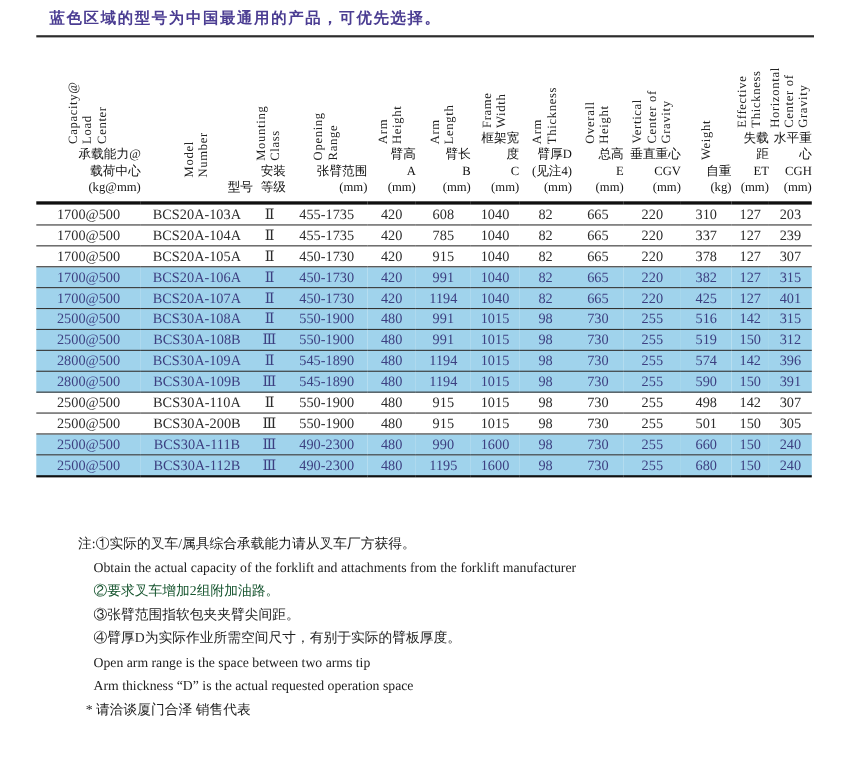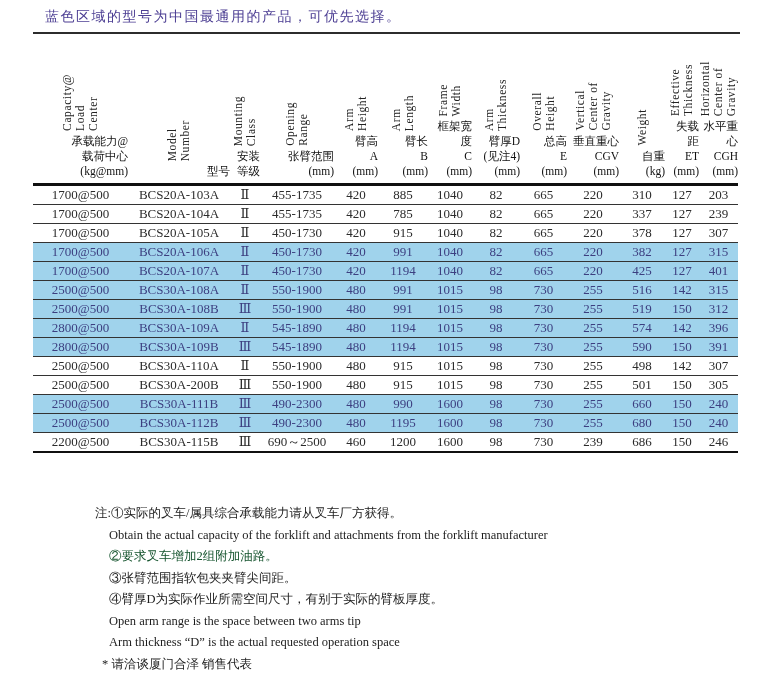--- a/index.html
+++ b/index.html
@@ -3,21 +3,21 @@
 <meta charset="utf-8">
 <style>
   html,body{margin:0;padding:0;background:#ffffff;}
   body{
     width:777px;height:692px;
     font-family:"Liberation Serif","DejaVu Serif",serif;
     color:#2b2b2b;overflow:hidden;
   }
   .page{padding:8px 0 0 33px;}
   .title{
-    color:#4b3d92;font-weight:normal;font-size:14px;
+    color:#4b3d92;font-weight:bold;font-size:14px;
     letter-spacing:1.5px;padding-left:12px;white-space:nowrap;
   }
   .divider{width:707px;border:0;border-top:2px solid #2c2c2c;margin:6px 0 0 0;}
 
   table.spec{border-collapse:collapse;table-layout:fixed;width:705px;}
   thead th{vertical-align:bottom;font-weight:normal;padding:0;}
   thead tr{border-bottom:3px solid #101010;}
   .hrot{display:flex;justify-content:center;align-items:flex-end;height:82px;}
   .hrot span{
     writing-mode:vertical-rl;transform:rotate(180deg);
@@ -26,21 +26,21 @@
   .hcn{text-align:right;font-size:11.5px;line-height:15px;padding:3px 0 4px 0;color:#111;}
   tbody td{
     text-align:center;font-size:13px;height:18px;padding:0;
     border-bottom:1px solid #333;white-space:nowrap;
   }
   tbody tr.hl{background:#a0d3ec;}
   tbody tr.hl td{color:#3c3f80;}
   tbody tr:last-child td{border-bottom:2.5px solid #101010;}
 
   .notes{margin:50px 0 0 38px;font-size:12.5px;line-height:21.5px;}
-  .note{color:#1c1c1c;white-space:nowrap;margin-left:24px;}
+  .note{color:#1c1c1c;white-space:nowrap;}
   .note.purple{color:#14532d;}
   .note.ind{padding-left:14px;font-family:Liberation Serif, serif;}
   .note.ind-half{padding-left:7px;}
 </style>
 </head>
 <body>
 
 <div class="page">
 
   <div class="title">蓝色区域的型号为中国最通用的产品，可优先选择。</div>
@@ -144,21 +144,21 @@
           </th>
         </tr>
     </thead>
     <tbody>
         <tr>
           <td>1700@500</td>
           <td>BCS20A-103A</td>
           <td>Ⅱ</td>
           <td>455-1735</td>
           <td>420</td>
-          <td>885</td>
+          <td>608</td>
           <td>1040</td>
           <td>82</td>
           <td>665</td>
           <td>220</td>
           <td>310</td>
           <td>127</td>
           <td>203</td>
         </tr>
         <tr>
           <td>1700@500</td>
@@ -332,35 +332,20 @@
           <td>490-2300</td>
           <td>480</td>
           <td>1195</td>
           <td>1600</td>
           <td>98</td>
           <td>730</td>
           <td>255</td>
           <td>680</td>
           <td>150</td>
           <td>240</td>
-        </tr>
-        <tr>
-          <td>2200@500</td>
-          <td>BCS30A-115B</td>
-          <td>Ⅲ</td>
-          <td>690～2500</td>
-          <td>460</td>
-          <td>1200</td>
-          <td>1600</td>
-          <td>98</td>
-          <td>730</td>
-          <td>239</td>
-          <td>686</td>
-          <td>150</td>
-          <td>246</td>
         </tr>
       </tbody>
   </table>
 
   <div class="notes">
       <div class="note">注:①实际的叉车/属具综合承载能力请从叉车厂方获得。</div>
       <div class="note ind">Obtain the actual capacity of the forklift and attachments from the forklift manufacturer</div>
       <div class="note purple ind">②要求叉车增加2组附加油路。</div>
       <div class="note ind">③张臂范围指软包夹夹臂尖间距。</div>
       <div class="note ind">④臂厚D为实际作业所需空间尺寸，有别于实际的臂板厚度。</div>

